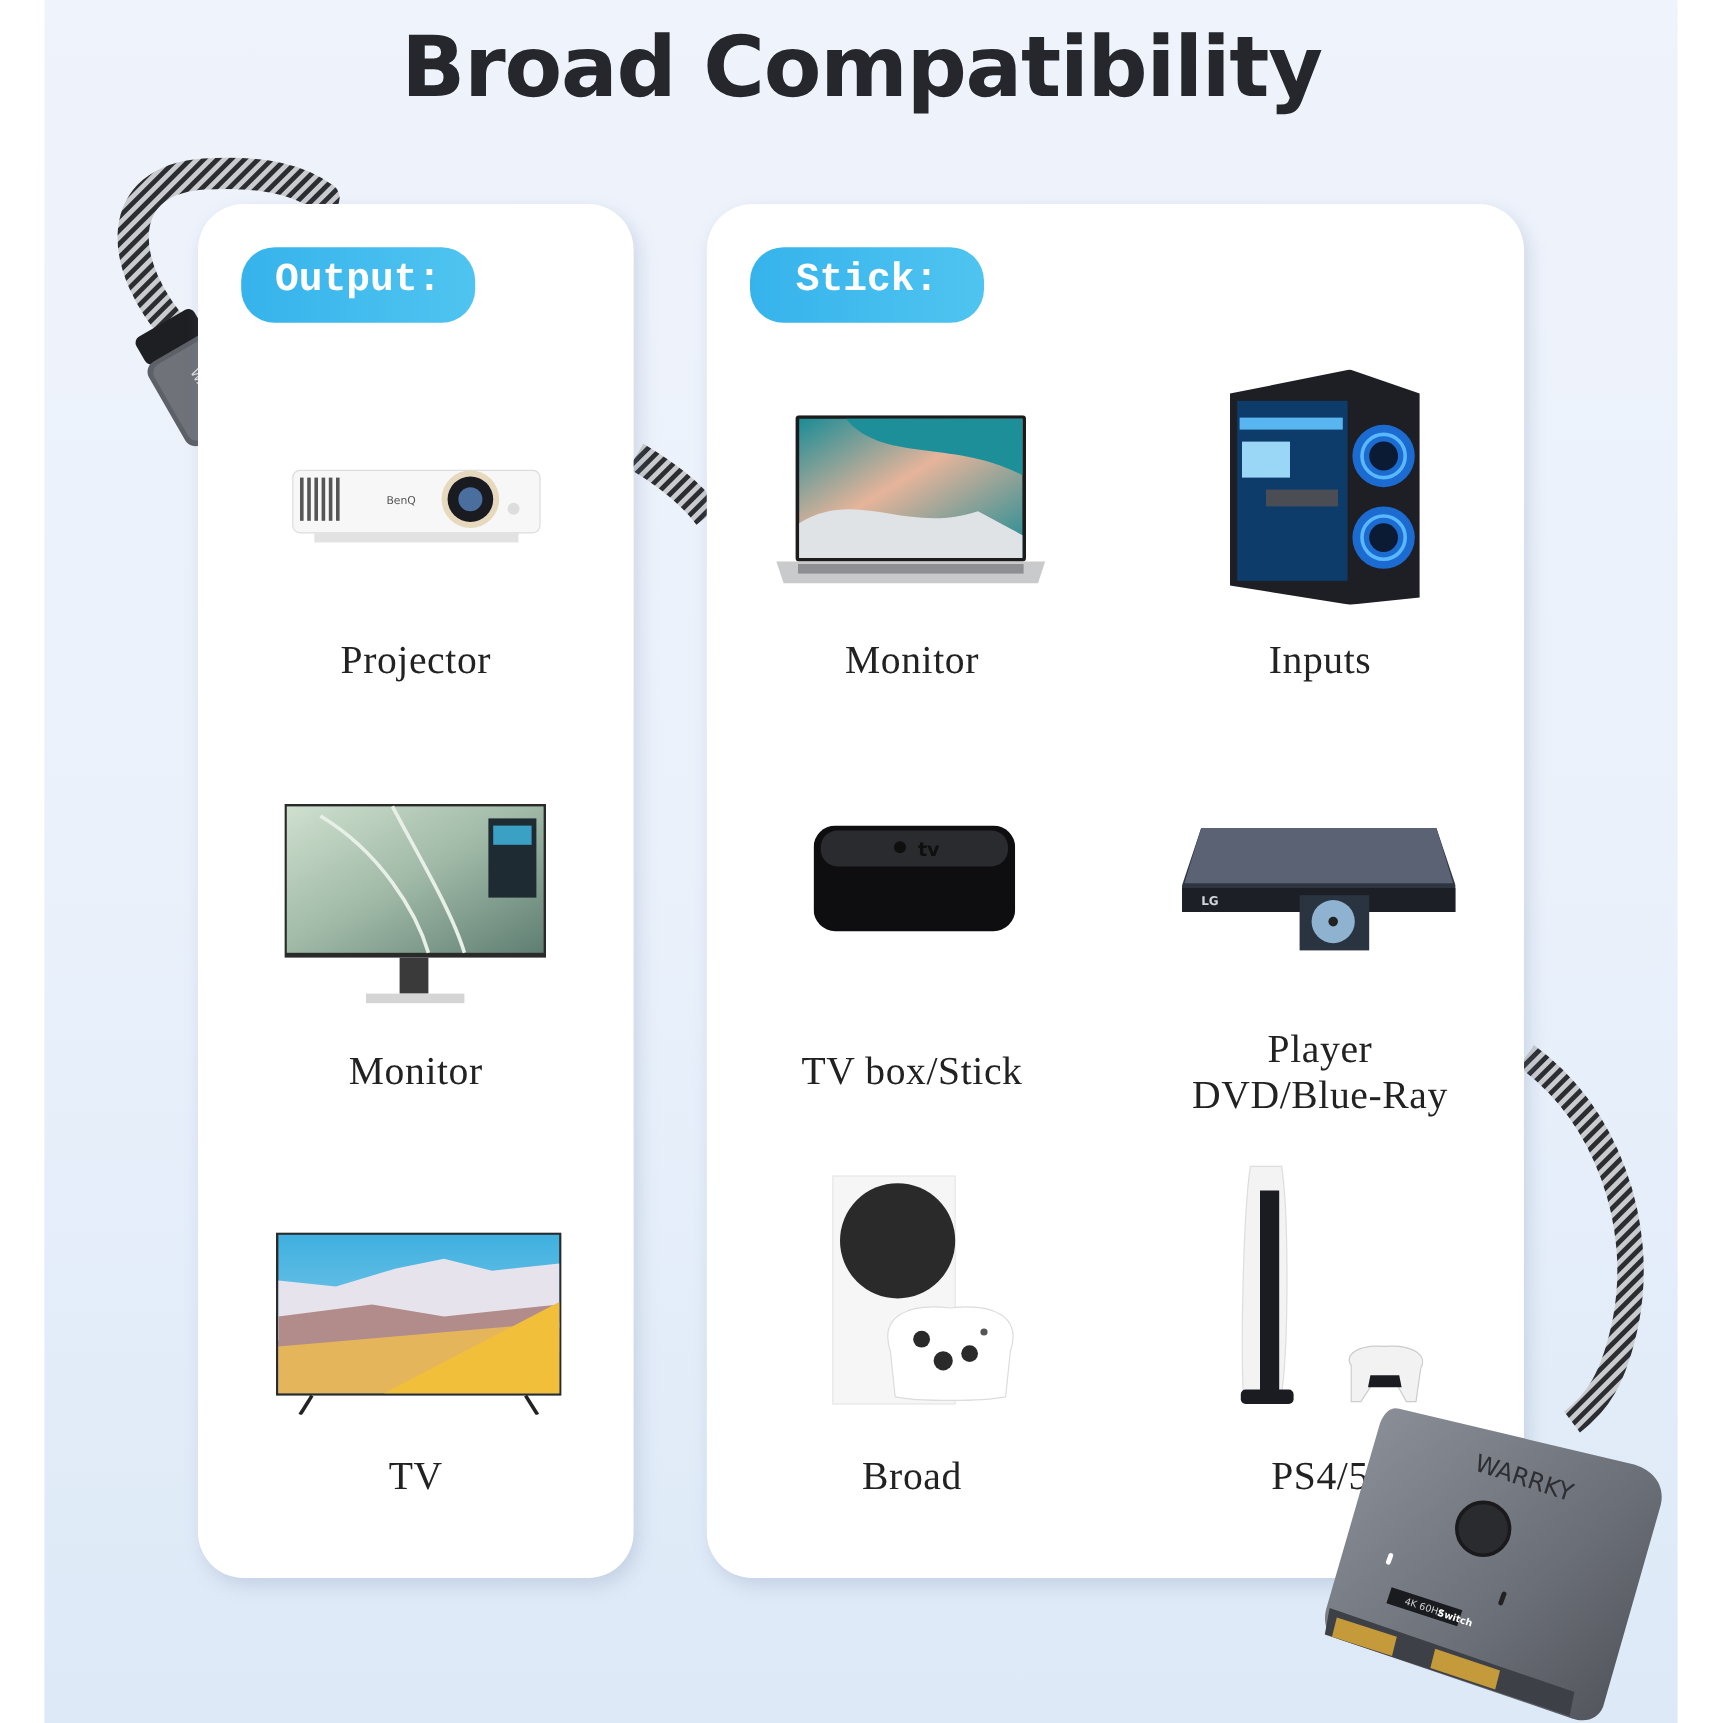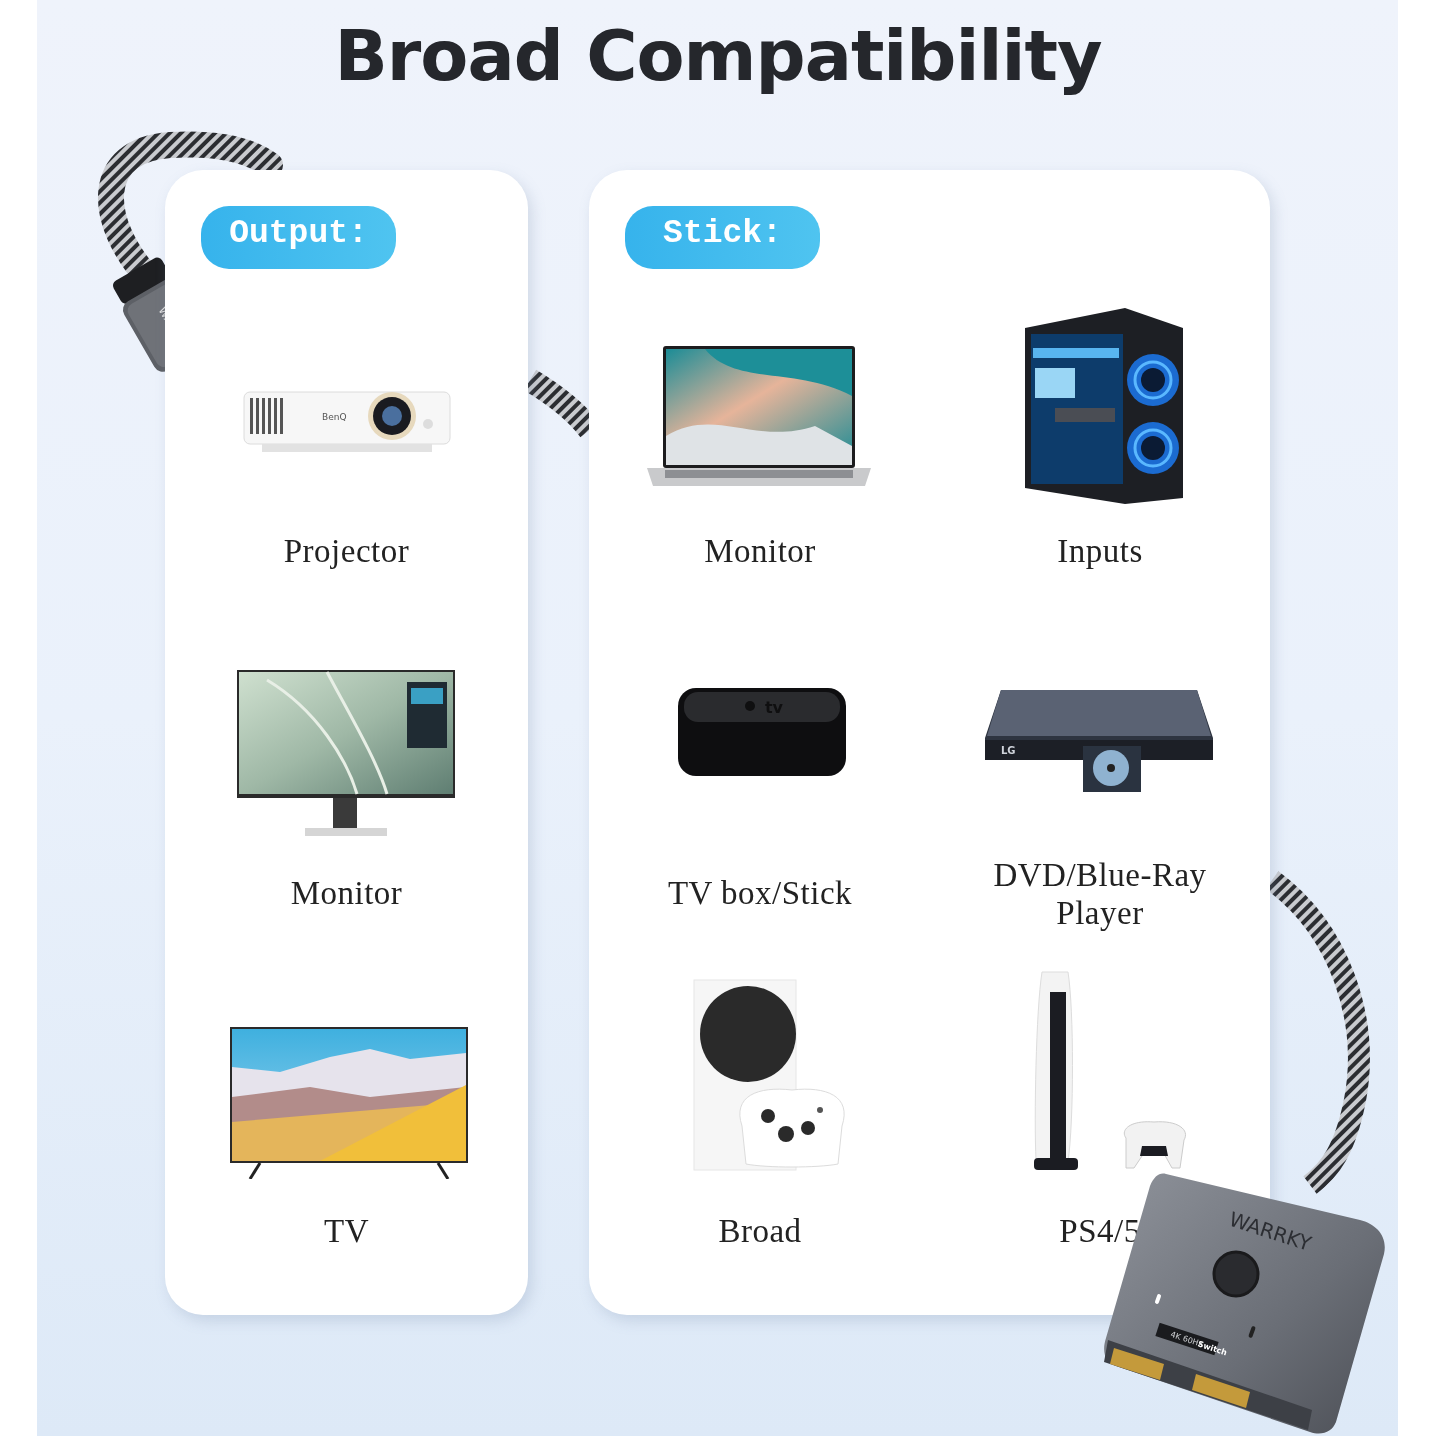--- a/index.html
+++ b/index.html
@@ -176,22 +176,22 @@
     <path d="M16 2 L212 2 L228 50 L228 72 L0 72 L0 50 Z" fill="#2e3440"></path>
     <path d="M16 2 L212 2 L226 48 L2 48 Z" fill="#5a6273"></path>
     <rect x="0" y="52" width="228" height="20" fill="#1c1f26"></rect>
     <text x="16" y="66" fill="#cfd3da" font-size="10" font-weight="bold" font-family="DejaVu Sans, sans-serif">LG</text>
     <rect x="98" y="58" width="58" height="46" fill="#2a3340"></rect>
     <circle cx="126" cy="80" r="18" fill="#8fb2d0"></circle>
     <circle cx="126" cy="80" r="4" fill="#222"></circle>
   </svg>
 </div>
 <div class="label" style="left:930px;top:856px;width:340px;">
+  <div>Player</div>
   <div>DVD/Blue-Ray</div>
-  <div>Player</div>
 </div>
 
 <div class="dev" style="left:692px;top:978px;width:156px;height:196px;">
   <svg width="156" height="196" viewBox="0 0 156 196">
     <rect x="2" y="2" width="102" height="190" fill="#f6f6f6" stroke="#e6e6e6"></rect>
     <circle cx="56" cy="56" r="48" fill="#2a2a2a"></circle>
     <path d="M50 148 C 40 118, 66 108, 100 112 C 134 108, 160 118, 150 148 L146 186 C 126 190, 74 190, 54 186 Z" fill="#ffffff" stroke="#dcdcdc"></path>
     <circle cx="76" cy="138" r="7" fill="#2a2a2a"></circle>
     <circle cx="116" cy="150" r="7" fill="#2a2a2a"></circle>
     <circle cx="94" cy="156" r="8" fill="#2a2a2a"></circle>

